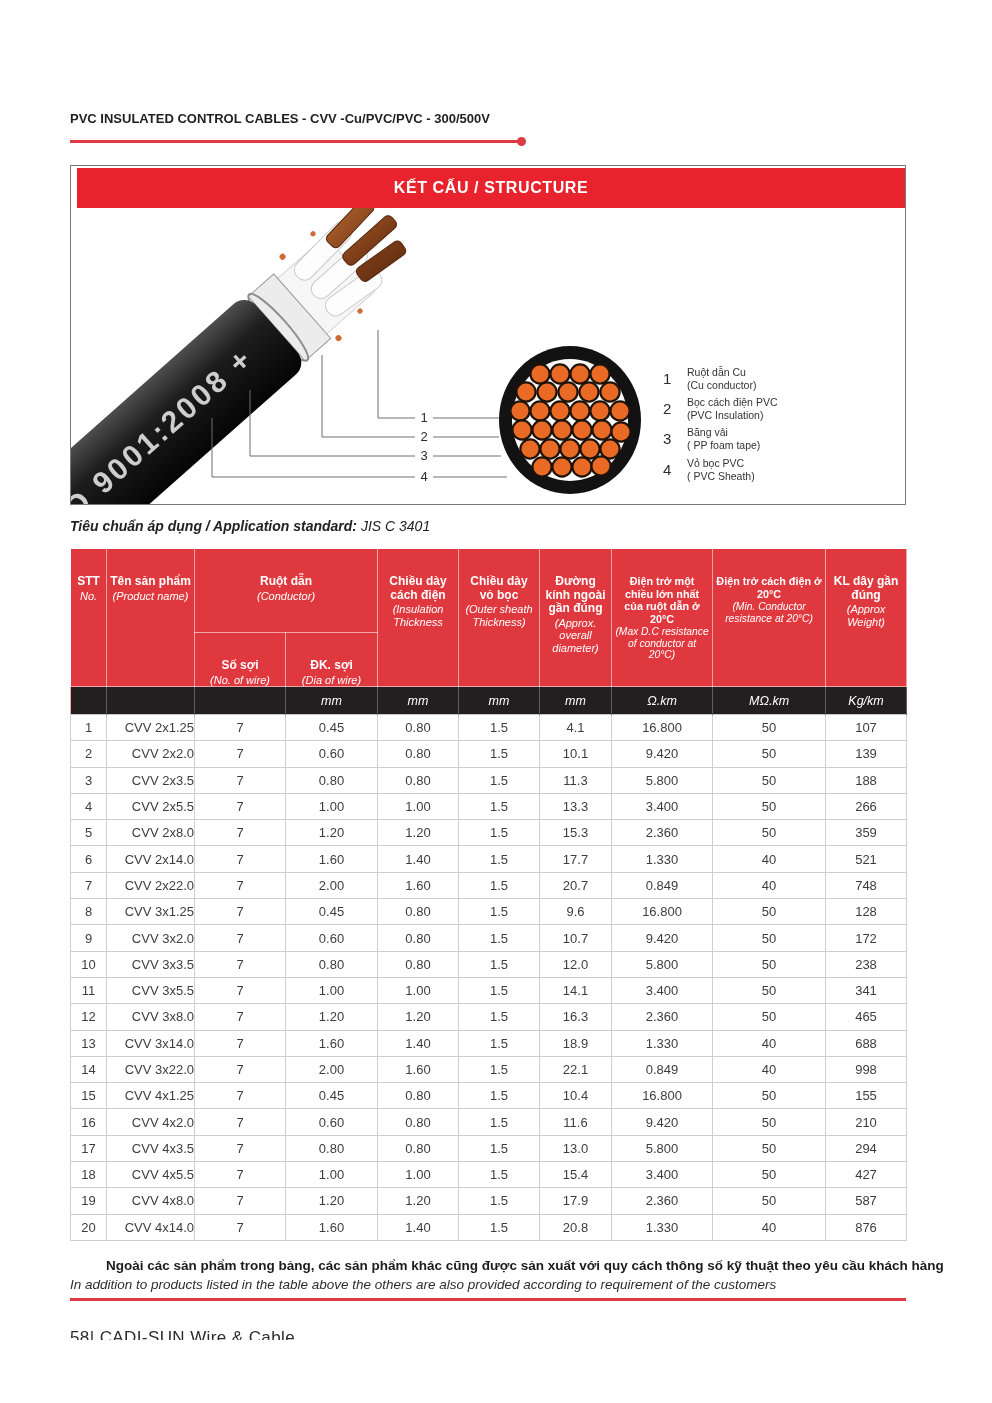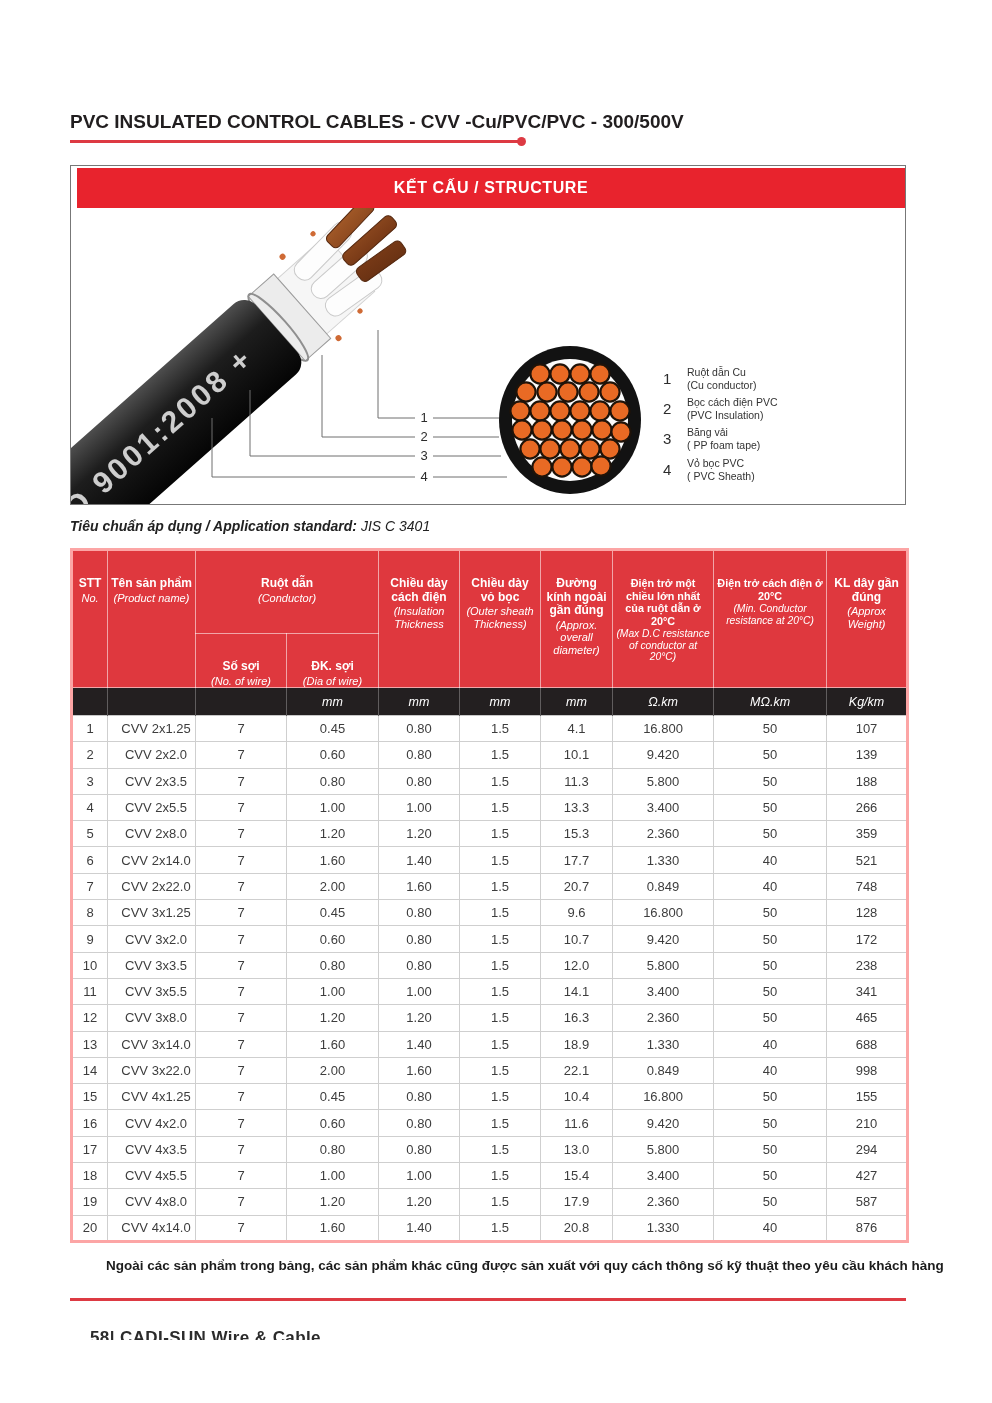--- a/index.html
+++ b/index.html
@@ -9,21 +9,21 @@
     font-family:"Liberation Sans", sans-serif; overflow:hidden;
   }
 
   
   .title-vi {
     position:absolute; left:70px; top:78px; width:860px;
     font-size:19px; font-weight:bold; color:var(--title-red,#c32530); letter-spacing:.2px;
   }
   .title-en {
     position:absolute; left:70px; top:111px; width:860px;
-    font-size:19px; font-weight:bold; color:#211e1f;
+    font-size:13px; font-weight:bold; color:#211e1f;
   }
   .title-rule {
     position:absolute; left:70px; top:140px; width:452px; height:3px;
     background:var(--rule-red,#e03a42);
   }
   .title-rule .dot {
     position:absolute; right:-4px; top:-3px; width:9px; height:9px;
     border-radius:50%; background:var(--rule-red,#e03a42);
   }
 
@@ -52,21 +52,21 @@
 
   
   .standard-line { position:absolute; left:70px; top:518px; font-size:14px; color:#222;font-style:italic; }
   .standard-line .lbl { font-weight:bold; }
   .standard-line .val { font-weight:normal; }
 
   
   table.spec {
     position:absolute; left:70px; top:548px; width:836px;
     border-collapse:collapse; table-layout:fixed;
-    border:3px solid #fca5a5;
+    border:1px solid #fca5a5;
   }
   table.spec thead th {
     background:var(--thead-red,#df383e); color:#fff;
     border:1px solid rgba(255,255,255,.55);
     vertical-align:top; padding:26px 3px 0 3px; text-align:center;
   }
   tr.hrow-a th { height:84px; }
   tr.hrow-b th { height:54px; vertical-align:middle; padding-top:0; }
   th.c-conductor { vertical-align:middle; padding-top:0; }
   .hvi { display:block; font-weight:bold; font-size:12px; line-height:13.5px; }
@@ -79,39 +79,39 @@
     background:var(--units-black,#231f20); color:#fff; height:28px;
     text-align:center; font-size:12.5px;
     border-right:1px solid rgba(255,255,255,.28);
     font-style:italic;
   }
   table.spec tbody tr { height:26.3px; }
   table.spec tbody td {
     border:1px solid #cfcfcf; border-top:1px solid #c8c8c8;
     text-align:center; font-size:13px; color:#3d3d3d; background:#fff;
   }
-  table.spec tbody td.cname { text-align:center; padding-left:9px; }
+  table.spec tbody td.cname { text-align:right; padding-left:9px; }
 
   
   .fn-vi {
     position:absolute; left:70px; top:1258px; width:858px;
     font-size:13.5px; font-weight:bold; color:#1c1c1c;margin-left:36px;
   }
   .fn-en {
     position:absolute; left:70px; top:1277px; width:858px;
     font-size:13.5px; font-style:italic; color:#2e2e2e;
   }
   .bottom-rule {
     position:absolute; left:70px; top:1298px; width:836px; height:3px;
     background:var(--rule-red,#d4434c);
   }
   .page-num-clip {
     position:absolute; left:70px; top:1328px; width:420px; height:12px; overflow:hidden;
   }
-  .page-num-clip span { font-size:17px; font-weight:bold; color:#2b2b2b; letter-spacing:.4px;margin-left:20px; }
+  .page-num-clip span { font-size:17px; font-weight:normal; color:#2b2b2b; letter-spacing:.4px; }
 </style>
 </head>
 <body>
 
 <div class="page">
 
   <div class="title-en">PVC INSULATED CONTROL CABLES - CVV -Cu/PVC/PVC - 300/500V</div>
   <div class="title-rule">
       <span class="dot"></span>
     </div>
@@ -560,18 +560,19 @@
           <td>1.5</td>
           <td>20.8</td>
           <td>1.330</td>
           <td>40</td>
           <td>876</td>
         </tr>
       </tbody>
   </table>
 
   <div class="fn-vi">Ngoài các sản phẩm trong bảng, các sản phẩm khác cũng được sản xuất với quy cách thông số kỹ thuật  theo yêu cầu khách hàng</div>
+  <div class="fn-en">In addition to products listed in the table above the others are also provided according to requirement of the customers</div>
   <div class="bottom-rule"></div>
   <div class="page-num-clip">
     <span>58| CADI-SUN Wire &amp; Cable</span>
   </div>
 
 </div>
 
 </body></html>

